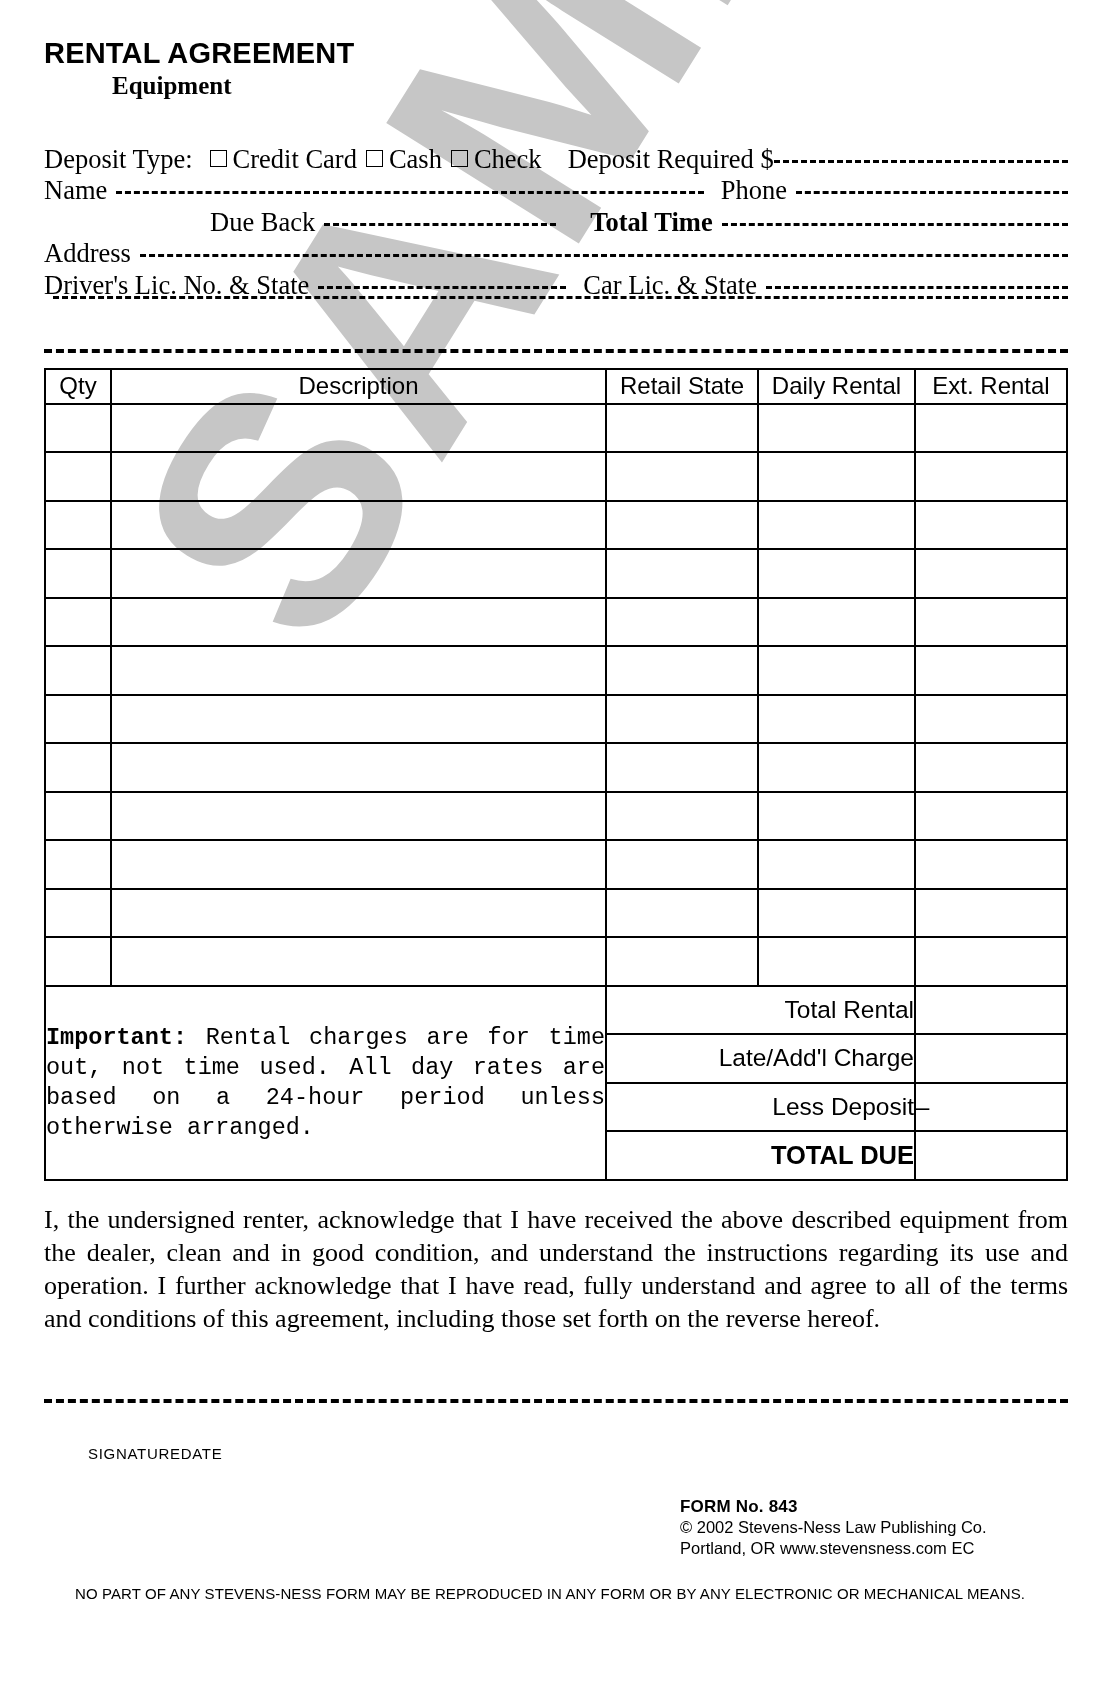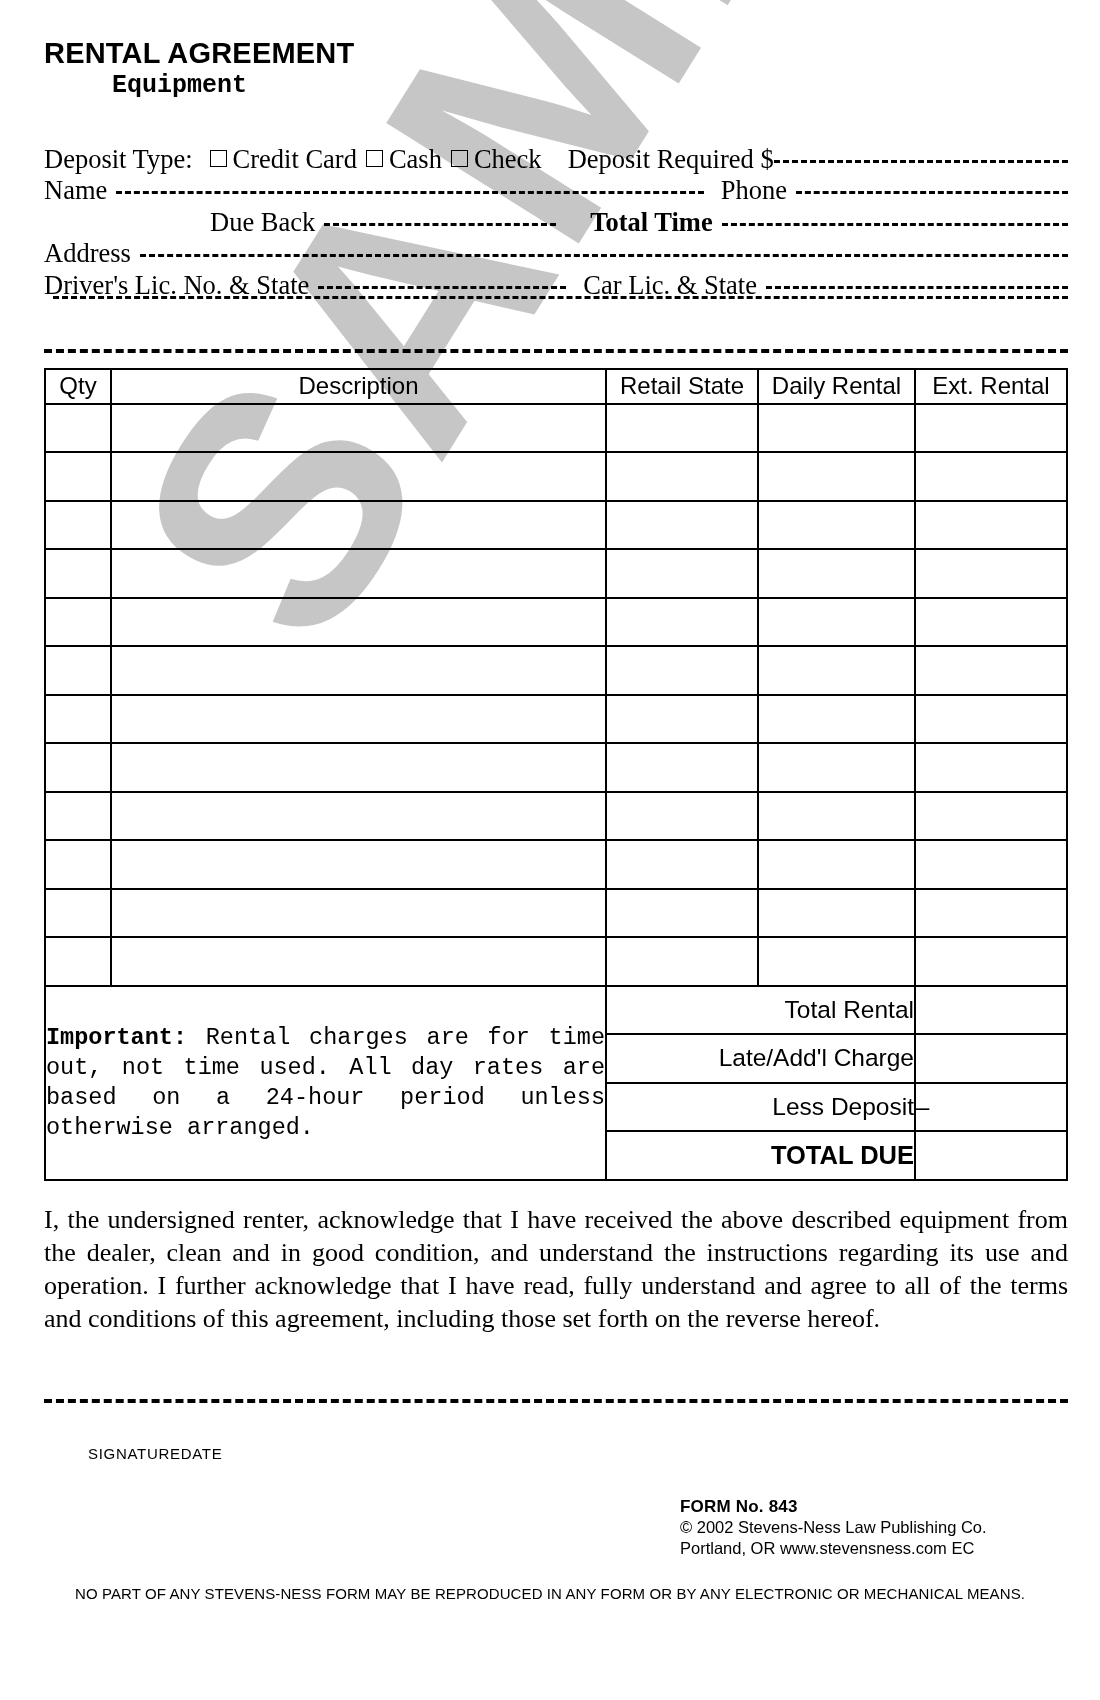--- a/index.html
+++ b/index.html
@@ -44,21 +44,21 @@
   
   .title-block { padding: 38px 0 0 44px; }
   .title-main {
     font-family: "Liberation Sans", sans-serif;
     font-weight: bold;
     font-size: 29px;
     letter-spacing: 0.2px;
     line-height: 1.05;
   }
   .title-sub {
-    font-family: Liberation Mono, monospace;
+    font-family: Liberation Serif, serif;
     font-weight: bold;
     font-size: 25px;
     margin-left: 68px;
     margin-top: 5px;
     line-height: 1.05;
   }
 
   
   .fields {
     margin: 44px 0 0 0;

